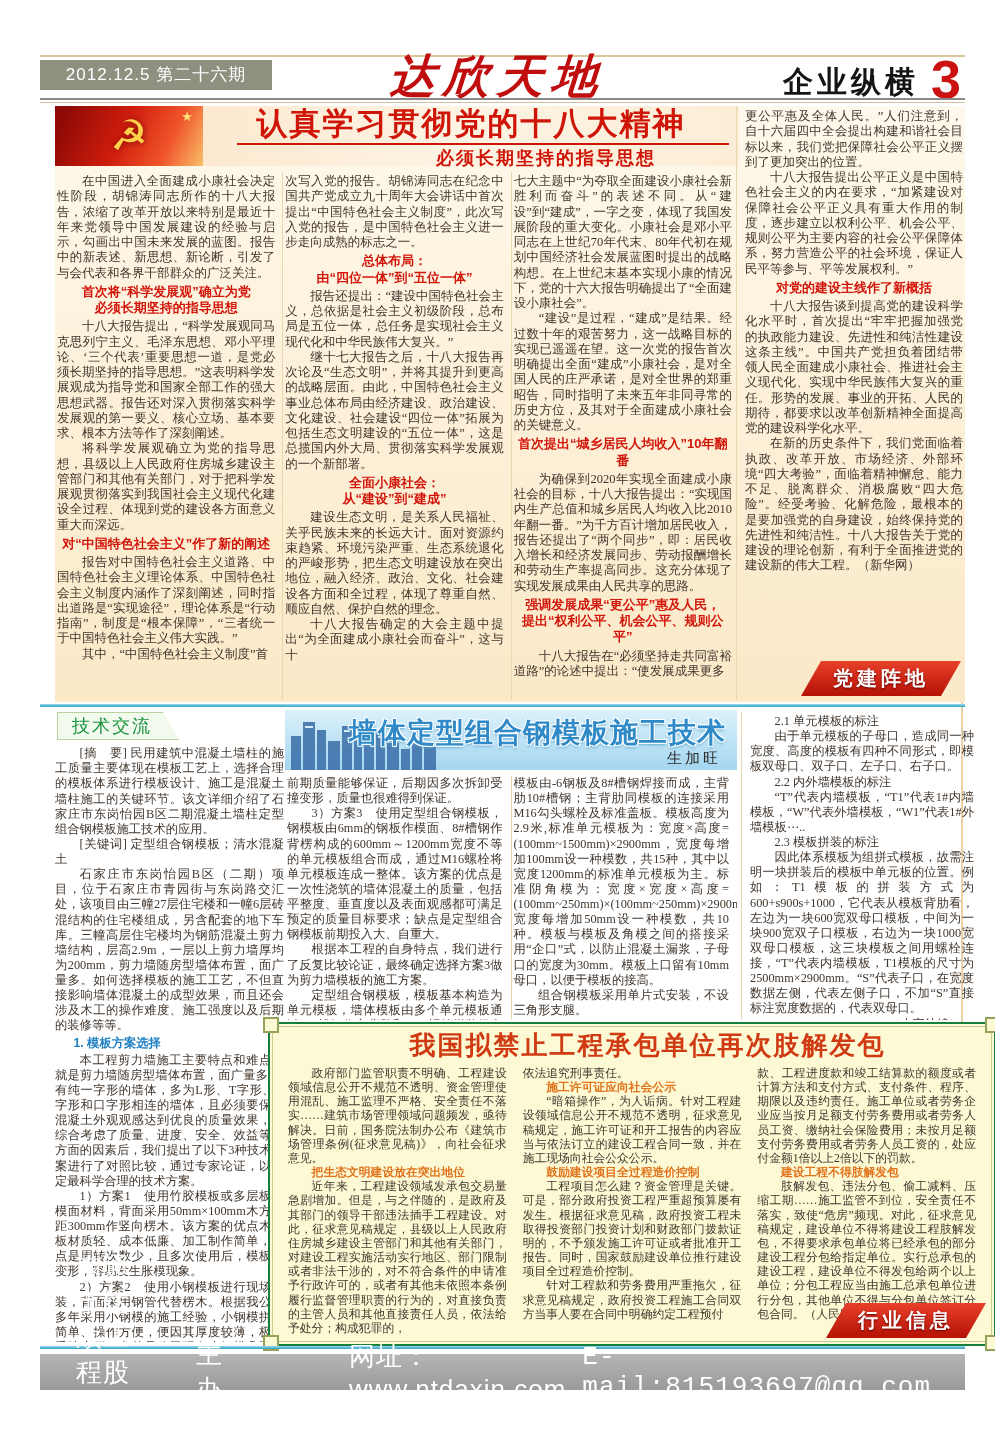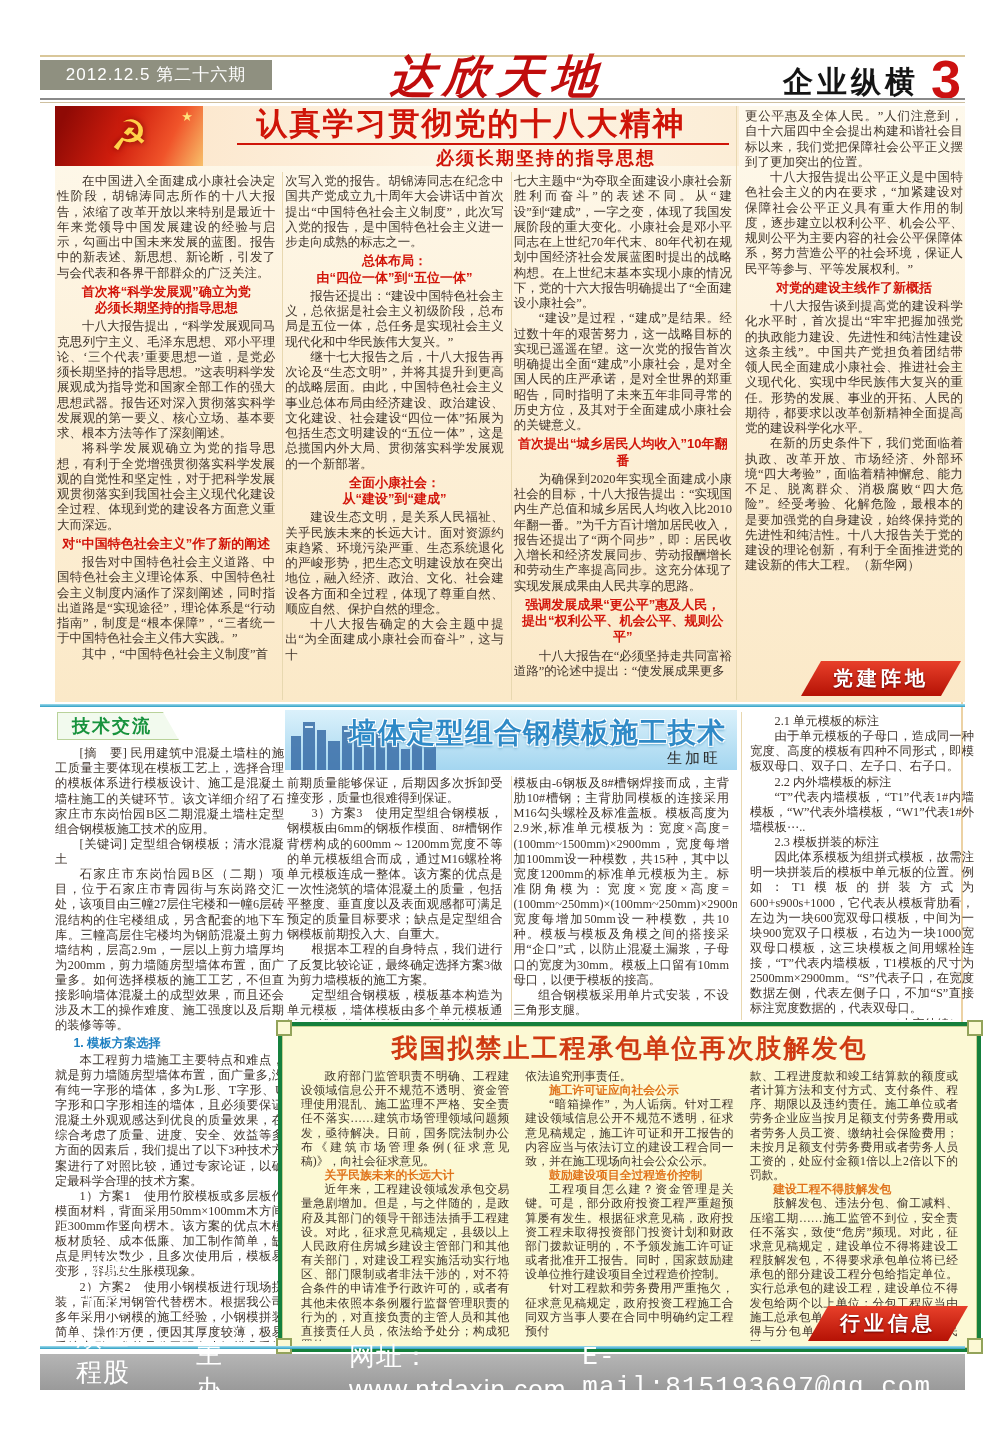--- a/index.html
+++ b/index.html
@@ -54,36 +54,36 @@
           padding:4px 32px;clip-path:polygon(20px 0,100% 0,calc(100% - 20px) 100%,0 100%);
           text-shadow:0 1px 2px #600;}
   .r-party{position:absolute;right:4px;bottom:6px;}
   .r-industry{position:absolute;right:8px;bottom:6px;}
   
   .rule-teal{left:40px;width:925px;height:3px;background:linear-gradient(180deg,#9fdcec,#2e9ec4);}
   .rt1{top:704px;} .rt2{top:1346px;}
   
   .tech-left{top:712px;left:55px;width:229px;height:630px;font-size:12.3px;line-height:1.23;overflow:hidden;}
   .tech-label{display:inline-block;margin:0 0 6px 2px;padding:2px 26px 2px 14px;background:#f2faee;
-              border:1px solid #b9d29a;color:#17923d;font-weight:bold;font-size:18px;letter-spacing:2px;
+              border:1px solid #b9d29a;color:#17923d;font-weight:normal;font-size:18px;letter-spacing:2px;
               font-family:"Liberation Sans",sans-serif;clip-path:polygon(0 0,calc(100% - 16px) 0,100% 100%,0 100%);}
   .tech-banner{top:710px;left:285px;width:452px;height:60px;background:linear-gradient(180deg,#dbf1fb,#a4d6f0);overflow:hidden;}
   .tech-title{position:absolute;left:64px;top:4px;white-space:nowrap;font-family:"Liberation Sans",sans-serif;
               font-weight:bold;font-size:28px;letter-spacing:1px;color:#2f8ac7;
               text-shadow:-1px -1px 0 #fff,1px -1px 0 #fff,-1px 1px 0 #fff,1px 1px 0 #fff,0 2px 3px #5aa4cc;}
   .tech-author{position:absolute;right:16px;bottom:2px;font-size:15px;color:#2b2b2b;letter-spacing:3px;}
   .skyline{position:absolute;left:4px;bottom:0;}
   .tech-mid{top:776px;left:285px;width:452px;height:244px;display:flex;}
   .tech-mcol{flex:1;padding:0 8px 0 2px;font-size:12.3px;line-height:1.23;overflow:hidden;}
   .tech-mcol.first{border-right:1px solid #e8d8b0;}
   .tech-col4{top:712px;left:741px;width:224px;height:306px;border-left:1px solid #e8d8b0;
              padding:2px 0 0 8px;font-size:12.3px;line-height:1.23;overflow:hidden;}
   
-  .notice{top:1022px;left:278px;width:693px;height:320px;background:#fcf9d4;
-          border:5px solid #15803d;outline:1px solid #c3cf8f;outline-offset:-5px;}
+  .notice{top:1022px;left:268px;width:693px;height:320px;background:#fcf9d4;
+          border:2px solid #15803d;outline:1px solid #c3cf8f;outline-offset:-5px;padding-left:31px;}
   .nt-title{margin-top:4px;text-align:center;font-family:"Liberation Sans",sans-serif;font-weight:bold;
             font-size:26px;color:#cf3a12;letter-spacing:2px;}
   .nt-cols{position:absolute;top:42px;left:10px;right:10px;bottom:6px;display:flex;}
   .nt-col{flex:1;padding:0 8px;font-size:11.8px;line-height:1.2;overflow:hidden;}
   .corner{position:absolute;width:12px;height:12px;border:2px solid #93a35a;background:#fcf9d4;}
   .c-tl{top:-7px;left:-7px;} .c-tr{top:-7px;right:-7px;} .c-bl{bottom:-7px;left:-7px;} .c-br{bottom:-7px;right:-7px;}
   
   .footer{top:1354px;left:40px;width:925px;height:36px;background:linear-gradient(180deg,#b5b5b5,#9a9a9a);
           color:#fff;font-family:"Liberation Sans",sans-serif;font-size:26px;display:flex;align-items:center;letter-spacing:1px;gap:16px;}
   .ft-company{padding-left:36px;} .ft-role{margin-left:50px;} .ft-url{margin-left:110px;} .ft-mail{margin-left:auto;padding-right:34px;font-family:Liberation Mono, monospace;}
@@ -116,21 +116,21 @@
         <div class="ma-subtitle">必须长期坚持的指导思想</div>
       </div>
     </div>
     <div class="ma-cols">
       <div class="ma-col">
 
       <p class="blk p">在中国进入全面建成小康社会决定性阶段，胡锦涛同志所作的十八大报告，浓缩了改革开放以来特别是最近十年来党领导中国发展建设的经验与启示，勾画出中国未来发展的蓝图。报告中的新表述、新思想、新论断，引发了与会代表和各界干部群众的广泛关注。</p>
           <p class="blk h">首次将“科学发展观”确立为党
 必须长期坚持的指导思想</p>
           <p class="blk p">十八大报告提出，“科学发展观同马克思列宁主义、毛泽东思想、邓小平理论、‘三个代表’重要思想一道，是党必须长期坚持的指导思想。”这表明科学发展观成为指导党和国家全部工作的强大思想武器。报告还对深入贯彻落实科学发展观的第一要义、核心立场、基本要求、根本方法等作了深刻阐述。</p>
-          <p class="blk p">将科学发展观确立为党的指导思想，有利于全党增强贯彻落实科学发展观的自觉性和坚定性，对于把科学发展观贯彻落实到我国社会主义现代化建设全过程、体现到党的建设各方面意义重大而深远。</p>
+          <p class="blk p">将科学发展观确立为党的指导思想，县级以上人民政府住房城乡建设主管部门和其他有关部门，对于把科学发展观贯彻落实到我国社会主义现代化建设全过程、体现到党的建设各方面意义重大而深远。</p>
           <p class="blk h">对“中国特色社会主义”作了新的阐述</p>
           <p class="blk p">报告对中国特色社会主义道路、中国特色社会主义理论体系、中国特色社会主义制度内涵作了深刻阐述，同时指出道路是“实现途径”，理论体系是“行动指南”，制度是“根本保障”，“三者统一于中国特色社会主义伟大实践。”</p>
           <p class="blk p">其中，“中国特色社会主义制度”首</p>
         </div>
       <div class="ma-col">
 
       <p class="blk c">次写入党的报告。胡锦涛同志在纪念中国共产党成立九十周年大会讲话中首次提出“中国特色社会主义制度”，此次写入党的报告，是中国特色社会主义进一步走向成熟的标志之一。</p>
           <p class="blk h">总体布局：
 由“四位一体”到“五位一体”</p>
           <p class="blk p">报告还提出：“建设中国特色社会主义，总依据是社会主义初级阶段，总布局是五位一体，总任务是实现社会主义现代化和中华民族伟大复兴。”</p>
@@ -233,21 +233,21 @@
   <div class="abs notice">
     <div class="corner c-tl"></div>
     <div class="corner c-tr"></div>
     <div class="corner c-bl"></div>
     <div class="corner c-br"></div>
     <div class="nt-title">我国拟禁止工程承包单位再次肢解发包</div>
     <div class="nt-cols">
       <div class="nt-col">
 
       <p class="blk p">政府部门监管职责不明确、工程建设领域信息公开不规范不透明、资金管理使用混乱、施工监理不严格、安全责任不落实……建筑市场管理领域问题频发，亟待解决。日前，国务院法制办公布《建筑市场管理条例(征求意见稿)》，向社会征求意见。</p>
-          <p class="blk ho">关乎民族未来的长远大计</p>
+          <p class="blk ho">把生态文明建设放在突出地位</p>
           <p class="blk p">近年来，工程建设领域发承包交易量急剧增加。但是，与之伴随的，是政府及其部门的领导干部违法插手工程建设。对此，征求意见稿规定，县级以上人民政府住房城乡建设主管部门和其他有关部门，对建设工程实施活动实行地区、部门限制或者非法干涉的，对不符合条件的申请准予行政许可的，或者有其他未依照本条例履行监督管理职责的行为的，对直接负责的主管人员和其他直接责任人员，依法给予处分；构成犯罪的，</p>
         </div>
       <div class="nt-col">
 
       <p class="blk c">依法追究刑事责任。</p>
           <p class="blk ho">施工许可证应向社会公示</p>
           <p class="blk p">“暗箱操作”，为人诟病。针对工程建设领域信息公开不规范不透明，征求意见稿规定，施工许可证和开工报告的内容应当与依法订立的建设工程合同一致，并在施工现场向社会公众公示。</p>
           <p class="blk ho">鼓励建设项目全过程造价控制</p>
           <p class="blk p">工程项目怎么建？资金管理是关键。可是，部分政府投资工程严重超预算屡有发生。根据征求意见稿，政府投资工程未取得投资部门投资计划和财政部门拨款证明的，不予颁发施工许可证或者批准开工报告。同时，国家鼓励建设单位推行建设项目全过程造价控制。</p>
           <p class="blk p">针对工程款和劳务费用严重拖欠，征求意见稿规定，政府投资工程施工合同双方当事人要在合同中明确约定工程预付</p>

